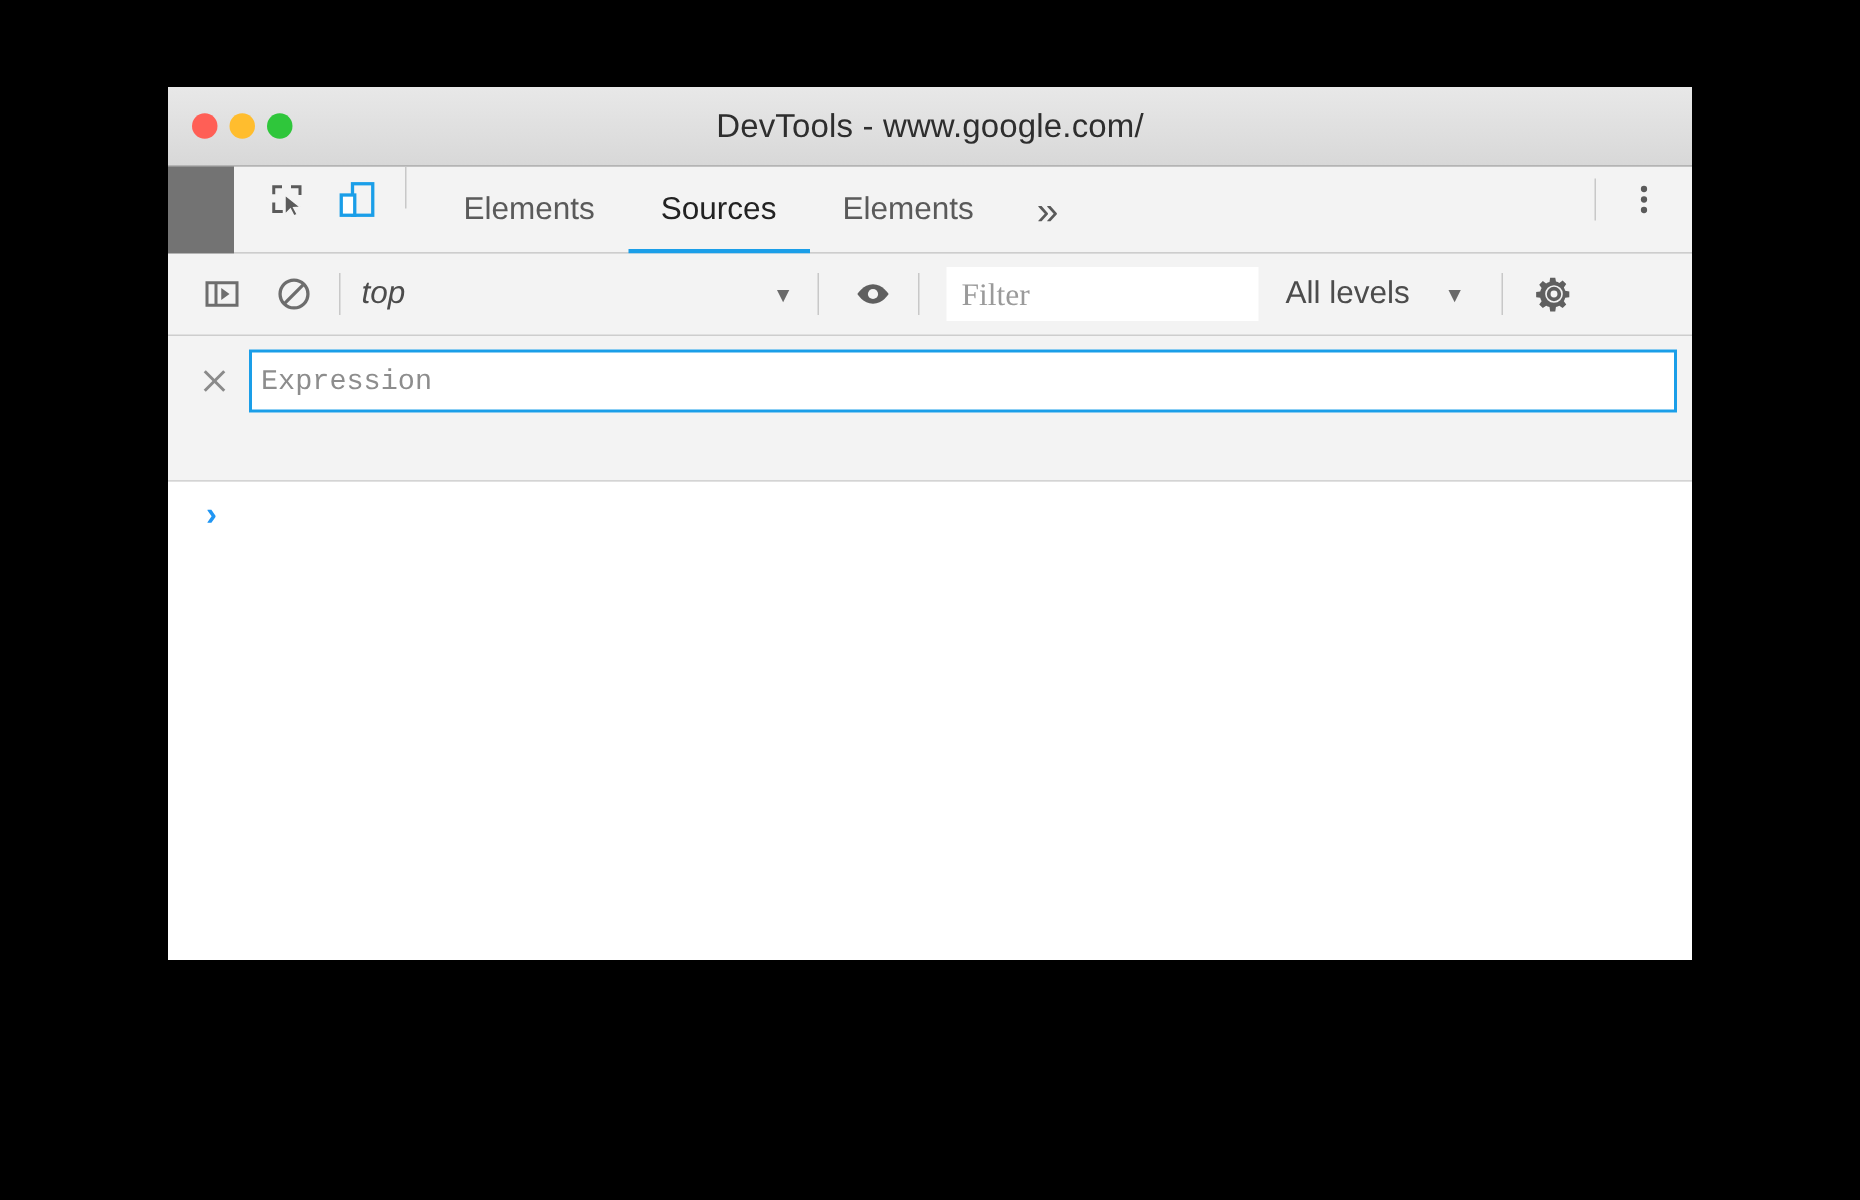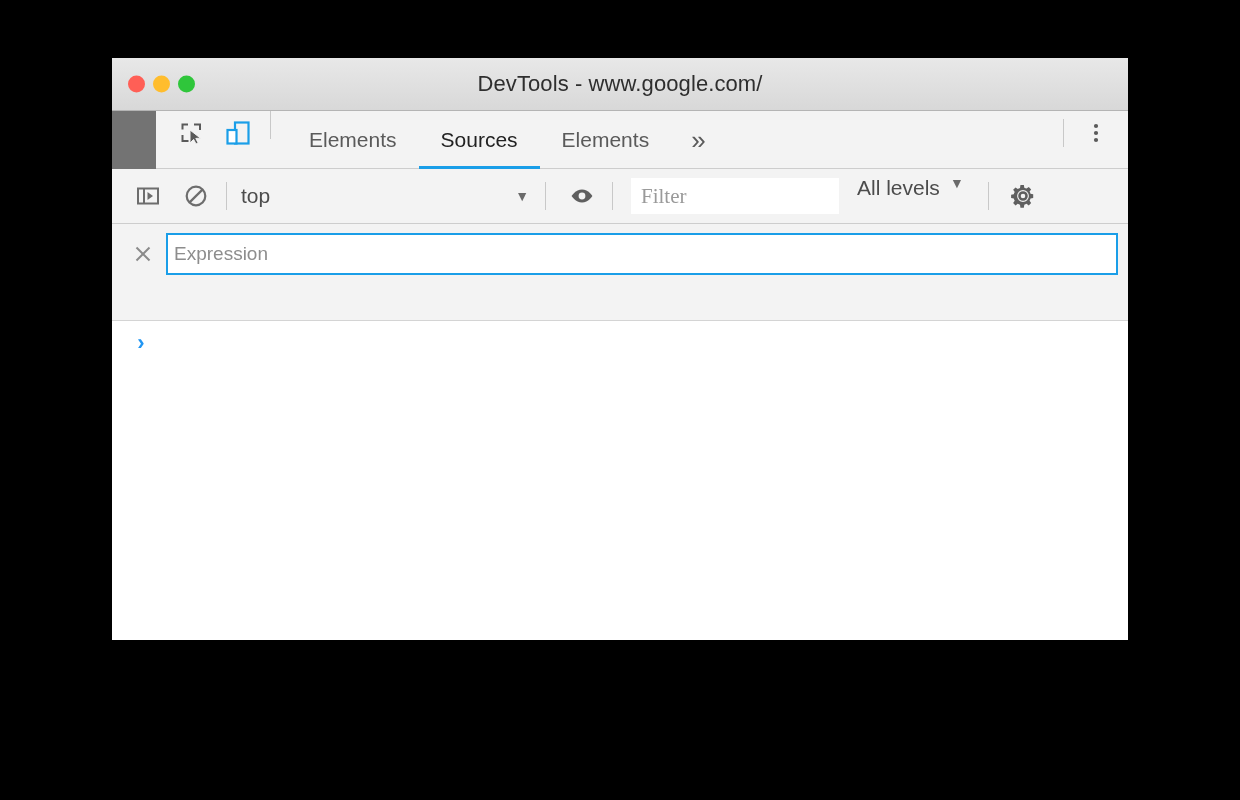--- a/index.html
+++ b/index.html
@@ -158,20 +158,21 @@
     align-items: center;
     width: 298px;
     height: 40px;
     cursor: default;
     user-select: none;
   }
   #context-label {
     font-size: 21px;
     color: #4c4c4c;
     margin-left: 4px;
+    font-style: italic;
   }
   #context-caret {
     margin-left: auto;
     margin-right: 6px;
     color: #6a6a6a;
     font-size: 14px;
     line-height: 1;
   }
 
   #eye-btn { margin-left: 6px; }
@@ -186,21 +187,22 @@
     color: #3c3c3c;
     padding: 0 10px;
     box-sizing: border-box;
     font-family: Liberation Serif, serif;
     margin-left: 8px;
   }
   #filter-input::placeholder { color: #9a9a9a; opacity: 1; }
 
   #levels-select {
     display: flex;
-    gap: 10px;
+    align-items: center;
+    gap: 23px;
     height: 40px;
     padding: 0 14px;
     margin-left: 4px;
     cursor: default;
     user-select: none;
   }
   #levels-label {
     font-size: 21px;
     color: #4c4c4c;
   }
@@ -235,21 +237,21 @@
     flex: none;
   }
   #expression-input {
     flex: 1;
     height: 42px;
     margin-right: 10px;
     background: #ffffff;
     border: 2px solid #1a9ee8;
     box-sizing: border-box;
     outline: none;
-    font-family: Liberation Sans, sans-serif;
+    font-family: Liberation Mono, monospace;
     font-size: 19px;
     color: #3a3a3a;
     padding: 0 6px;
     caret-color: #000;
   }
   #expression-input::placeholder { color: #8d8d8d; opacity: 1; }
 
   
   #console-output {
     background: #ffffff;

